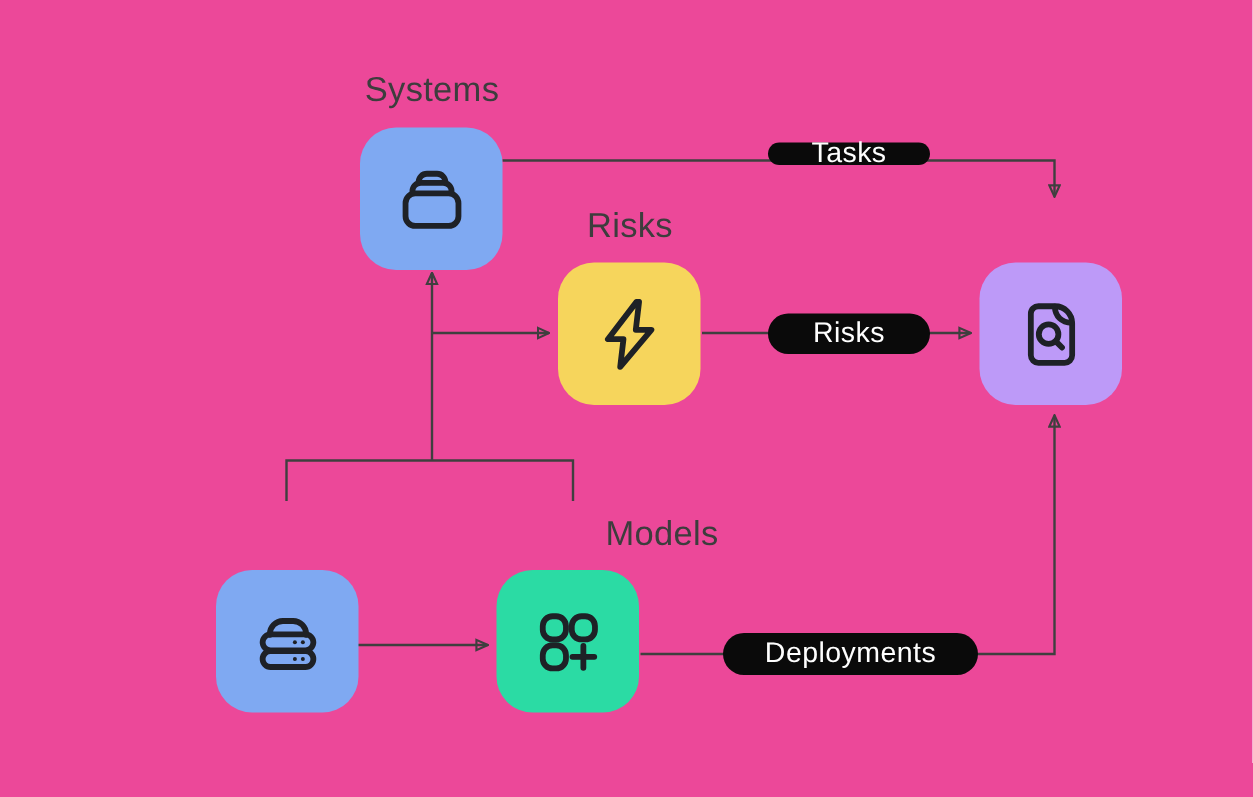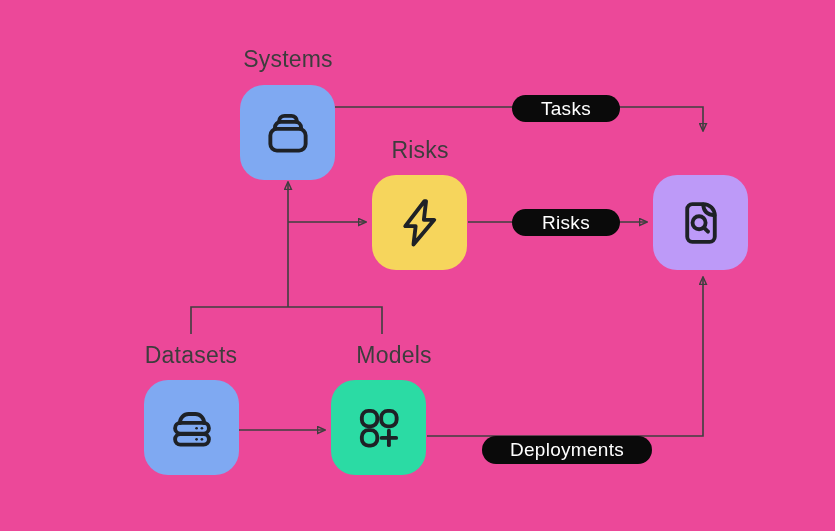--- a/index.html
+++ b/index.html
@@ -54,24 +54,24 @@
   
   .node.systems     { left: 240px; top: 85px; }
   .node.risks       { left: 372px; top: 175px; }
   .node.evaluations { left: 653px; top: 175px; }
   .node.datasets    { left: 144px; top: 380px; }
   .node.models      { left: 331px; top: 380px; }
   .node-label.systems     { left: 188px; top: 46px; }
   .node-label.risks       { left: 320px; top: 137px; }
   .node-label.evaluations { left: 603px; top: 139px; }
   .node-label.datasets    { left: 91px;  top: 342px; }
-  .node-label.models      { left: 294px; top: 342px; }
-  .pill.tasks       { left: 512px; top: 95px;  width: 108px; height: 27px; }
+  .node-label.models      { left: 279px; top: 342px; text-align: right; }
+  .pill.tasks       { left: 512px; top: 95px;  width: 108px; height: 15px; }
   .pill.risks       { left: 512px; top: 209px; width: 108px; height: 27px; }
-  .pill.deployments { left: 482px; top: 436px; width: 170px; height: 28px; }
+  .pill.deployments { left: 482px; top: 422px; width: 170px; height: 28px; }
 </style>
 </head>
 <body>
 
 <div class="stage">
 
   <svg class="connectors" viewBox="0 0 835 531" style="color: rgb(63, 63, 63);">
     <defs>
       <marker id="arrow" viewBox="0 0 10 10" refX="9" refY="5" markerWidth="9" markerHeight="9" markerUnits="userSpaceOnUse" orient="auto">
         <path d="M0.8 1.2 L9.2 5 L0.8 8.8 Z" fill="currentColor" stroke="none"></path>
@@ -81,21 +81,20 @@
     <path d="M288 307 V182" marker-end="url(#arrow)"></path>
     <path d="M288 222 H366" marker-end="url(#arrow)"></path>
     <path d="M335 107 H703 V131" marker-end="url(#arrow)"></path>
     <path d="M468 222 H647" marker-end="url(#arrow)"></path>
     <path d="M238 430 H325" marker-end="url(#arrow)"></path>
     <path d="M427 436 H703 V277" marker-end="url(#arrow)"></path>
   </svg>
 
   <div class="node-label systems" style="color: rgb(61, 61, 61);">Systems</div>
   <div class="node-label risks" style="color: rgb(61, 61, 61);">Risks</div>
-  <div class="node-label datasets" style="color: rgb(61, 61, 61);">Datasets</div>
   <div class="node-label models" style="color: rgb(61, 61, 61);">Models</div>
 
   <div class="node systems" style="background-color: rgb(127, 169, 242);">
     <svg class="icon" viewBox="0 0 24 24" style="color: rgb(30, 33, 38);">
       <path d="M8.3 7.4 v-0.2 a2.3 2.3 0 0 1 2.3 -2.3 h2.8 a2.3 2.3 0 0 1 2.3 2.3 v0.2"></path>
       <path d="M6.6 10.3 v-0.6 a2.3 2.3 0 0 1 2.3 -2.3 h6.2 a2.3 2.3 0 0 1 2.3 2.3 v0.6"></path>
       <rect x="4.7" y="10.3" width="14.6" height="9" rx="2.7"></rect>
     </svg>
   </div>
 

